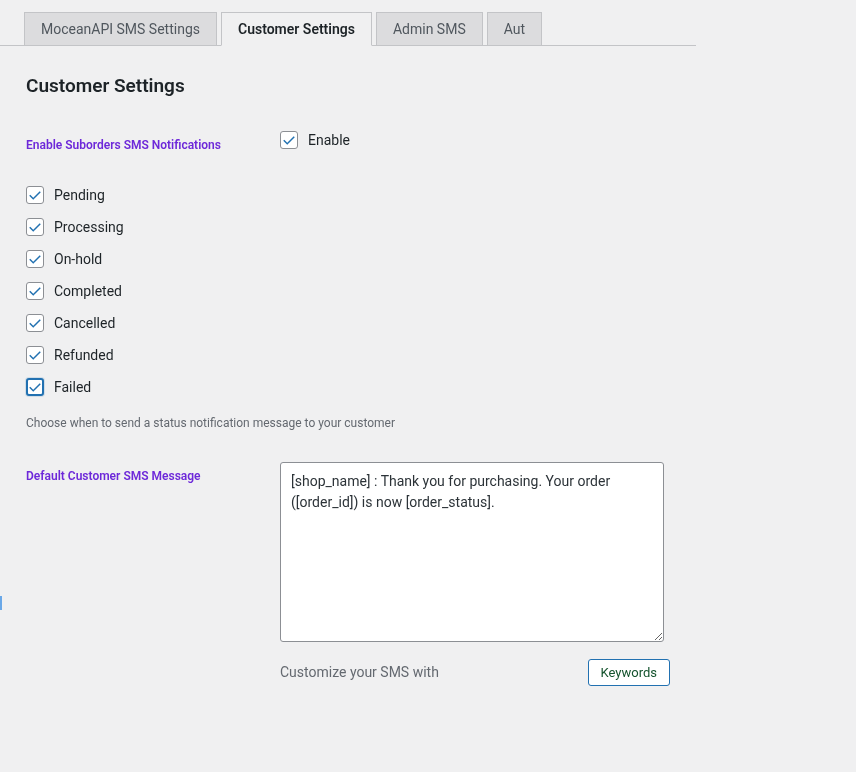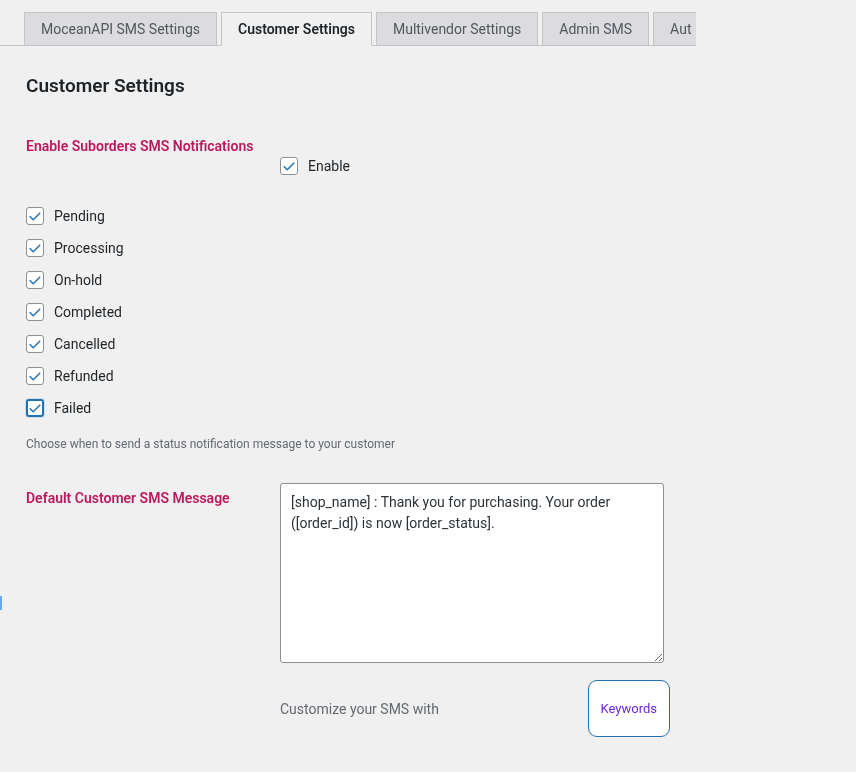--- a/index.html
+++ b/index.html
@@ -65,39 +65,38 @@
       margin-bottom: 34px;
     }
     .form-row {
       display: flex;
       align-items: flex-start;
       margin-bottom: 32px;
     }
     .form-label {
       width: 254px;
       flex-shrink: 0;
-      font-size: 14px;
+      font-size: 12px;
       font-weight: 600;
-      color: #be185d;
+      color: #6d28d9;
       padding-top: 6px;
       line-height: 1.4;
       padding-right: 20px;
     }
     .form-field {
       flex: 1;
     }
     .checkbox-row {
       display: flex;
       align-items: center;
       gap: 10px;
       margin-bottom: 14px;
     }
     .checkbox-row:last-of-type {
       margin-bottom: 0;
-      margin-top: 26px;
     }
     .checkbox {
       width: 18px;
       height: 18px;
       border: 1px solid #8c8f94;
       border-radius: 3px;
       background: #fff;
       display: inline-flex;
       align-items: center;
       justify-content: center;
@@ -144,36 +143,35 @@
       display: flex;
       align-items: center;
       gap: 8px;
       font-size: 14px;
       color: #646970;
       justify-content: space-between;
     }
     .keywords-btn {
       border: 1px solid #2271b1;
       background: #fff;
-      color: #6d28d9;
-      padding: 20px 12px;
+      color: #14532d;
+      padding: 5px 12px;
       font-size: 13px;
-      border-radius: 9px;
+      border-radius: 3px;
       cursor: pointer;
       font-family: inherit;
     }
   </style>
 </head>
 <body>
 
 <div class="page">
   <div class="tabs">
     <div class="tab">MoceanAPI SMS Settings</div>
     <div class="tab active">Customer Settings</div>
-    <div class="tab">Multivendor Settings</div>
     <div class="tab">Admin SMS</div>
     <div class="tab">Aut</div>
   </div>
 
   <div class="content">
     <h2 class="page-title">Customer Settings</h2>
 
     <div class="form-row">
       <div class="form-label">Enable Suborders SMS Notifications</div>
       <div class="form-field">

